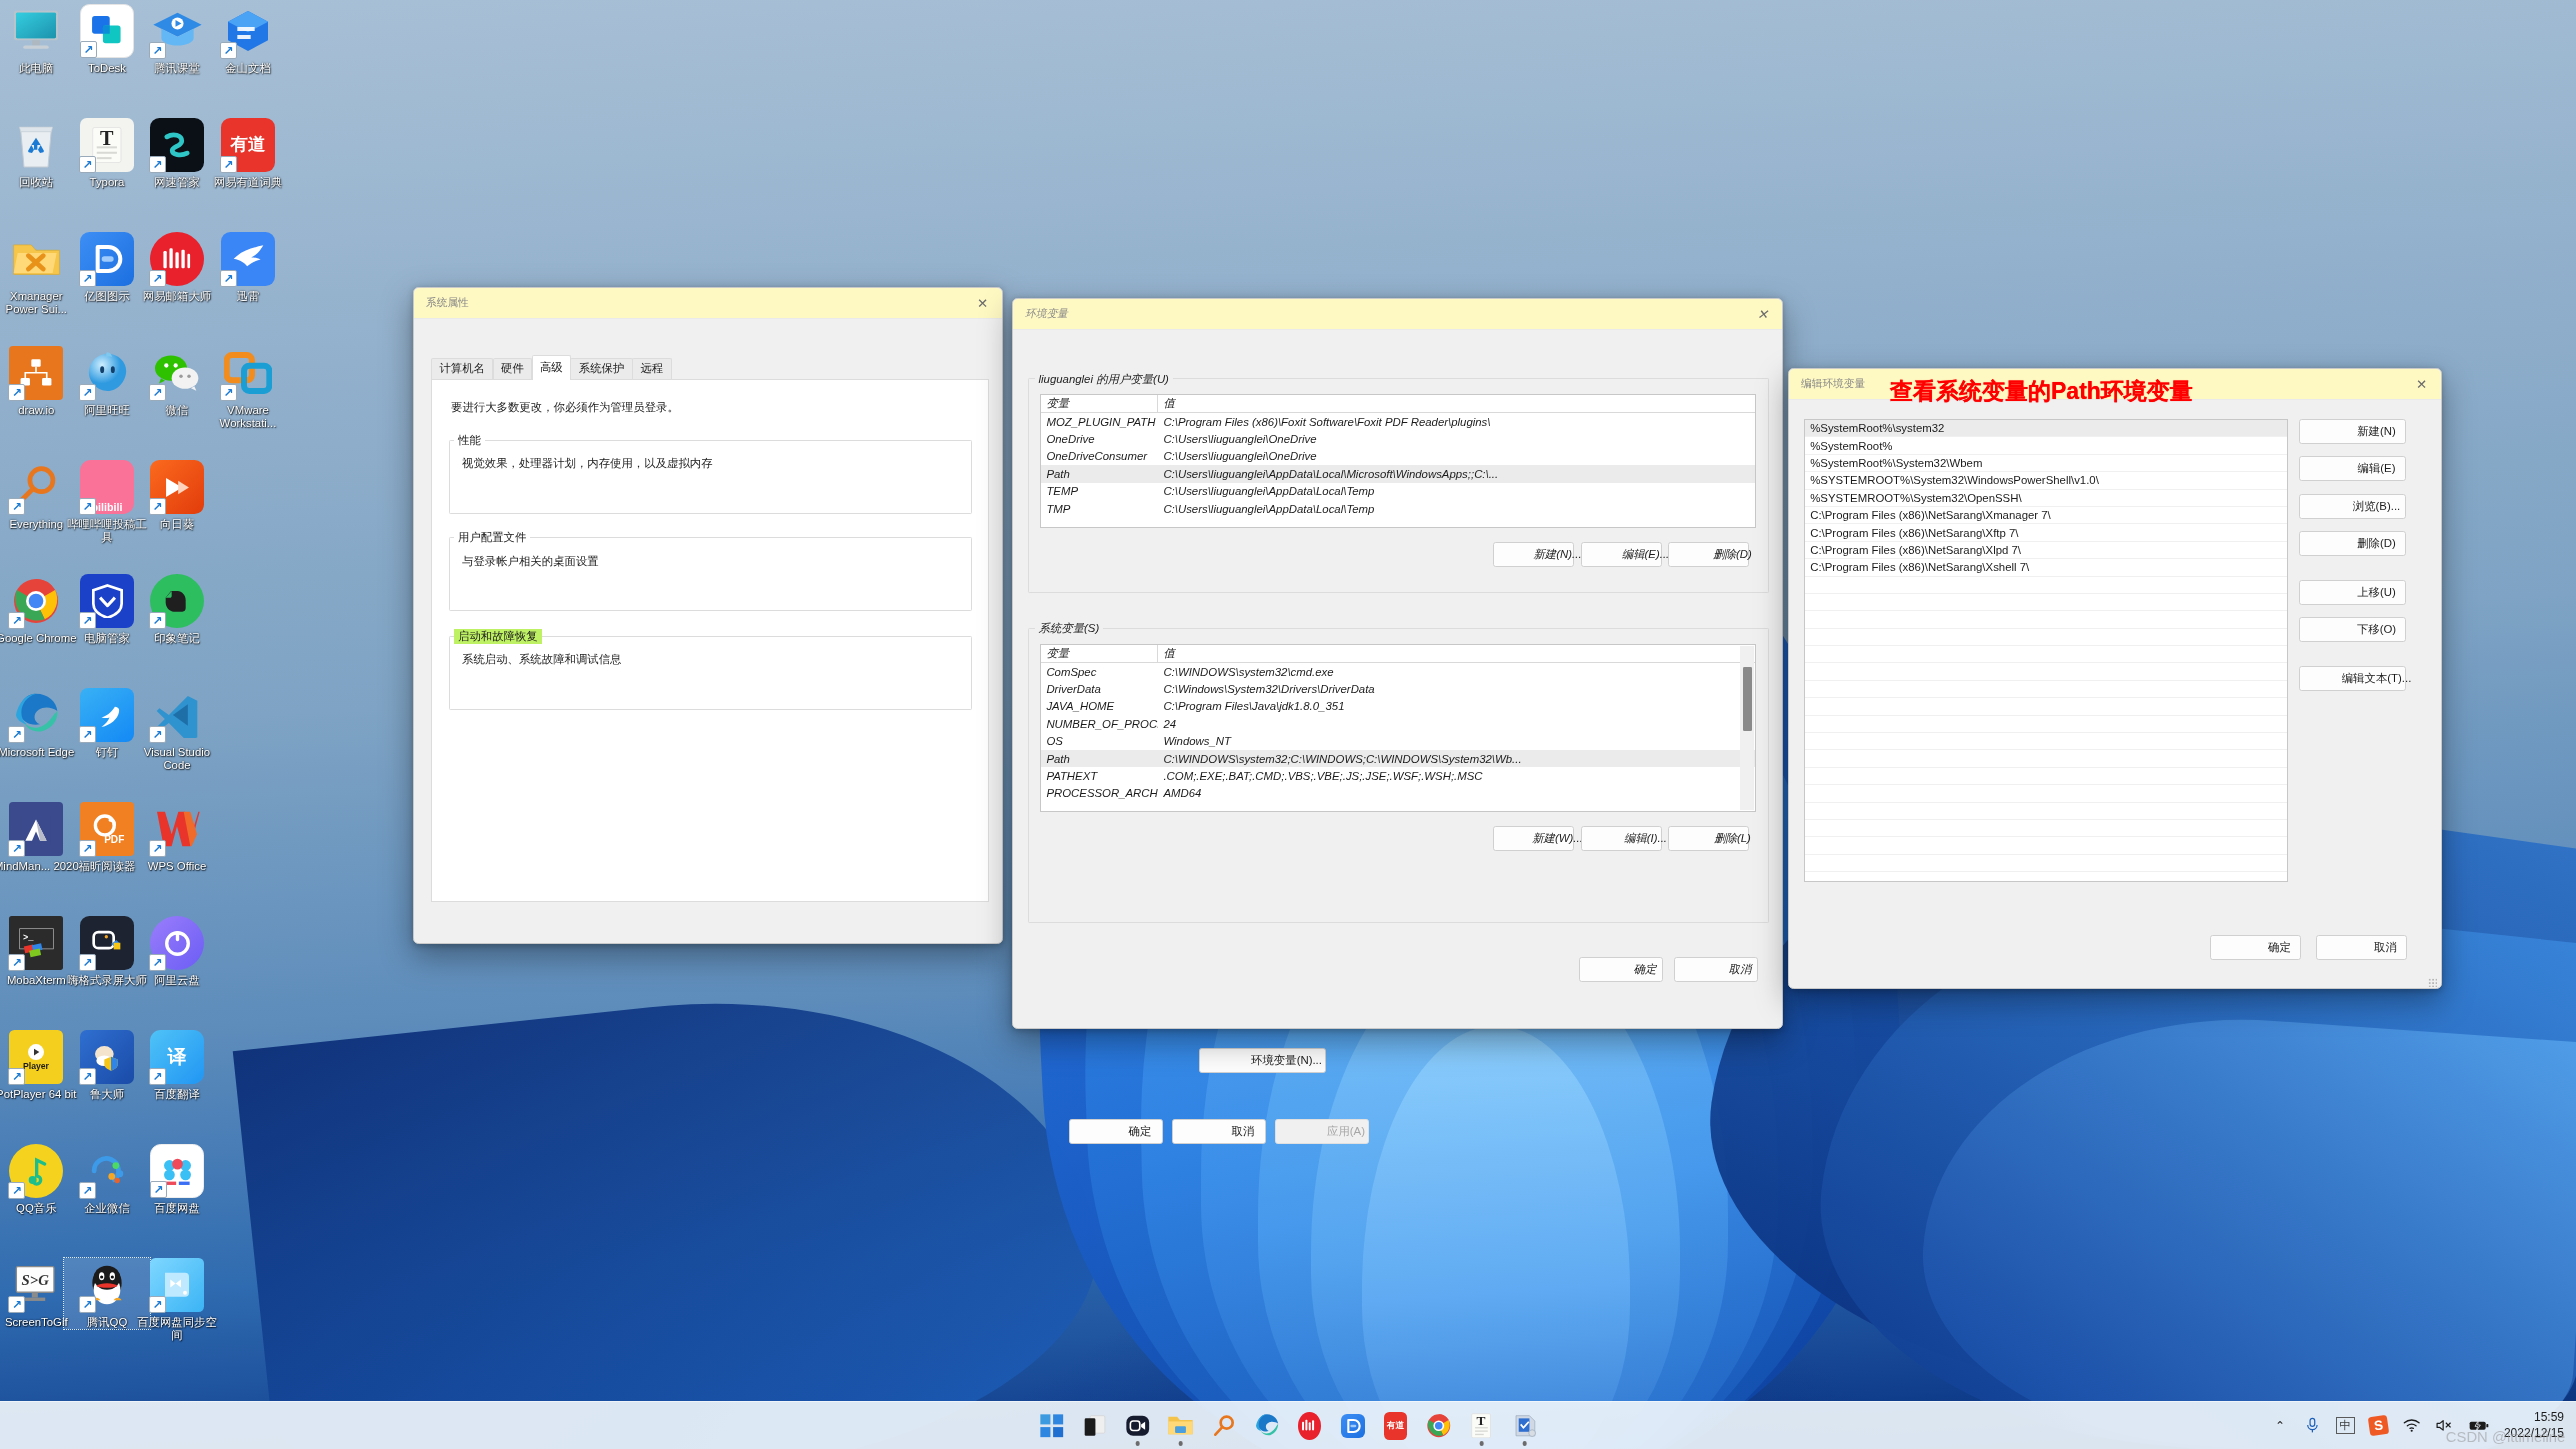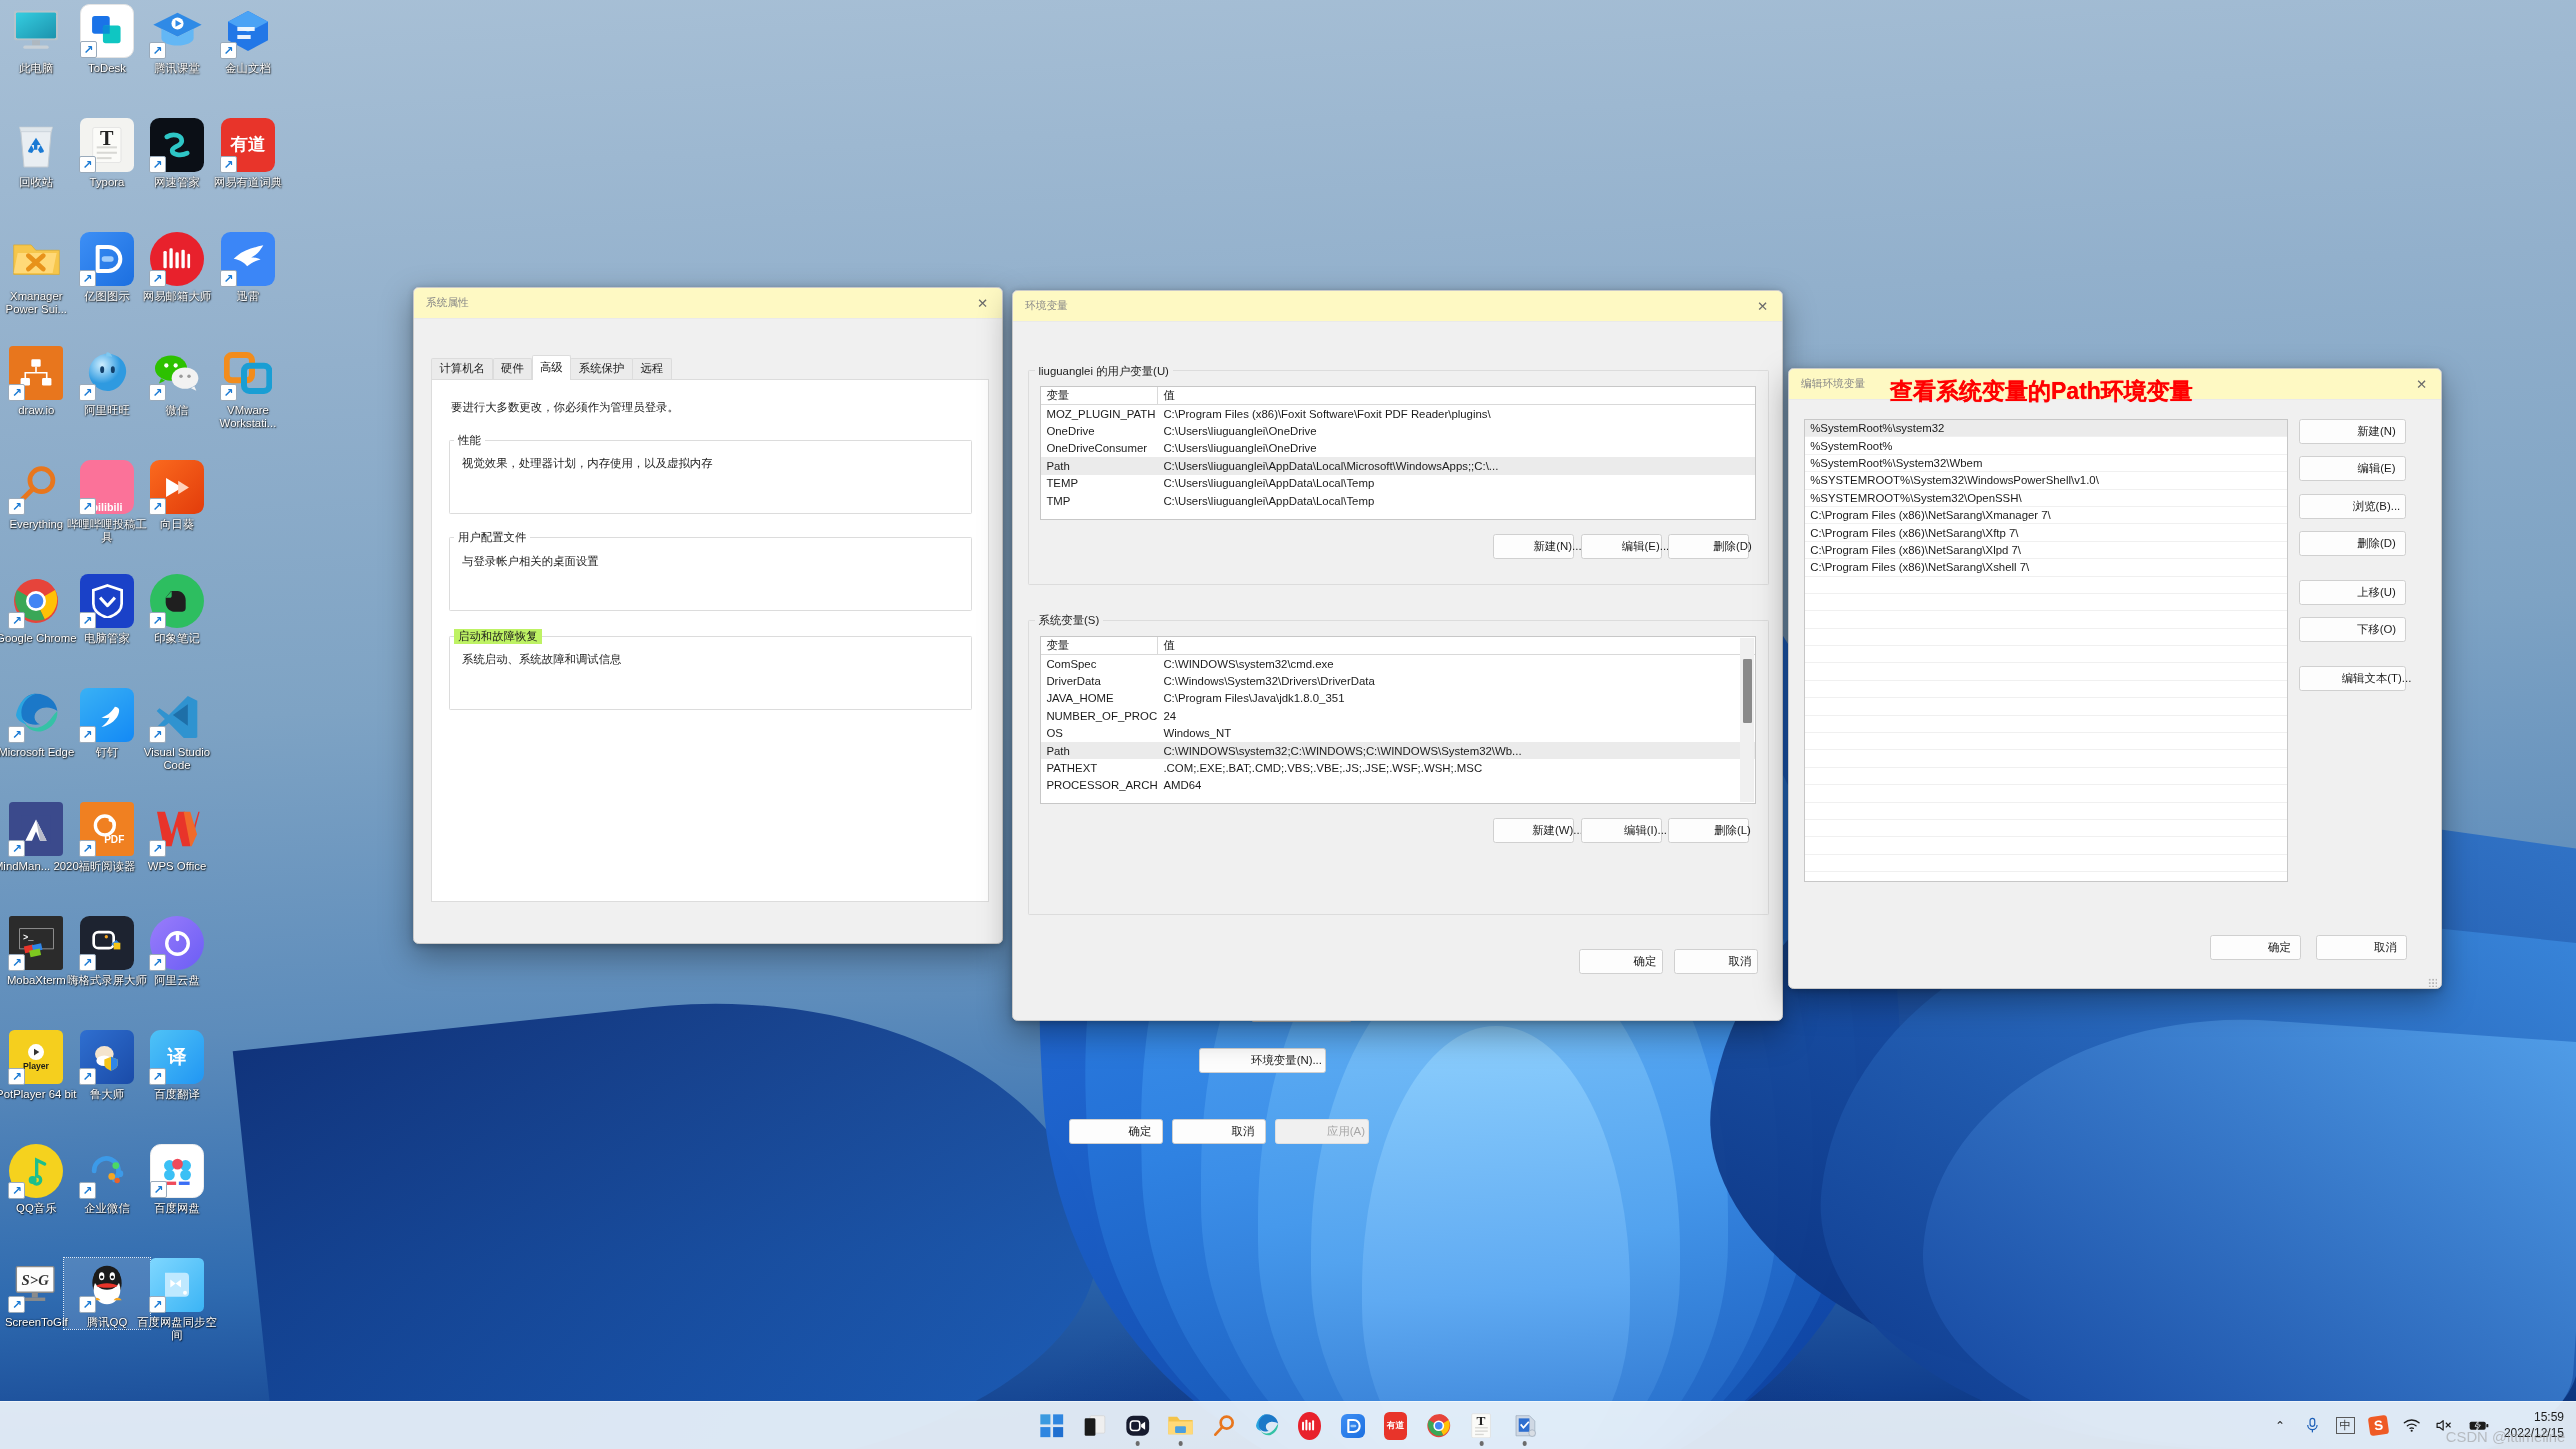--- a/index.html
+++ b/index.html
@@ -674,21 +674,21 @@
     <div class="btn" style="position:absolute;left:837px;top:678px;width:101px;">设置(T)...</div>
 
     <div class="btn" style="position:absolute;left:785px;top:729px;width:127px;">环境变量(N)...</div>
 
     <div class="btn" style="position:absolute;left:655px;top:800px;width:94px;">确定</div>
     <div class="btn" style="position:absolute;left:758px;top:800px;width:94px;">取消</div>
     <div class="btn disabled" style="position:absolute;left:861px;top:800px;width:94px;background:#f0f0f0;border-color:#e0e0e0;">应用(A)</div>
   </div>
 </div>
 
-<div class="dlg" id="envvars" style="left:1012px; top:290px; width:771px; height:731px;">
+<div class="dlg" id="envvars" style="left:1012px; top:298px; width:771px; height:731px;font-style:italic;">
   <div class="titlebar">
     <div class="title">环境变量</div>
     <div class="closebtn">✕</div>
   </div>
   <div class="body" style="position:relative;height:700px;">
 
     <div class="grpbox" style="left:14.8px; top:48px; width:741px; height:215px;"></div>
     <div class="grplabel" style="left:21.5px; top:42px;">liuguanglei 的用户变量(U)</div>
 
     <div class="lv" id="user-lv" style="left:27px; top:64px; width:716px; height:134px;">

